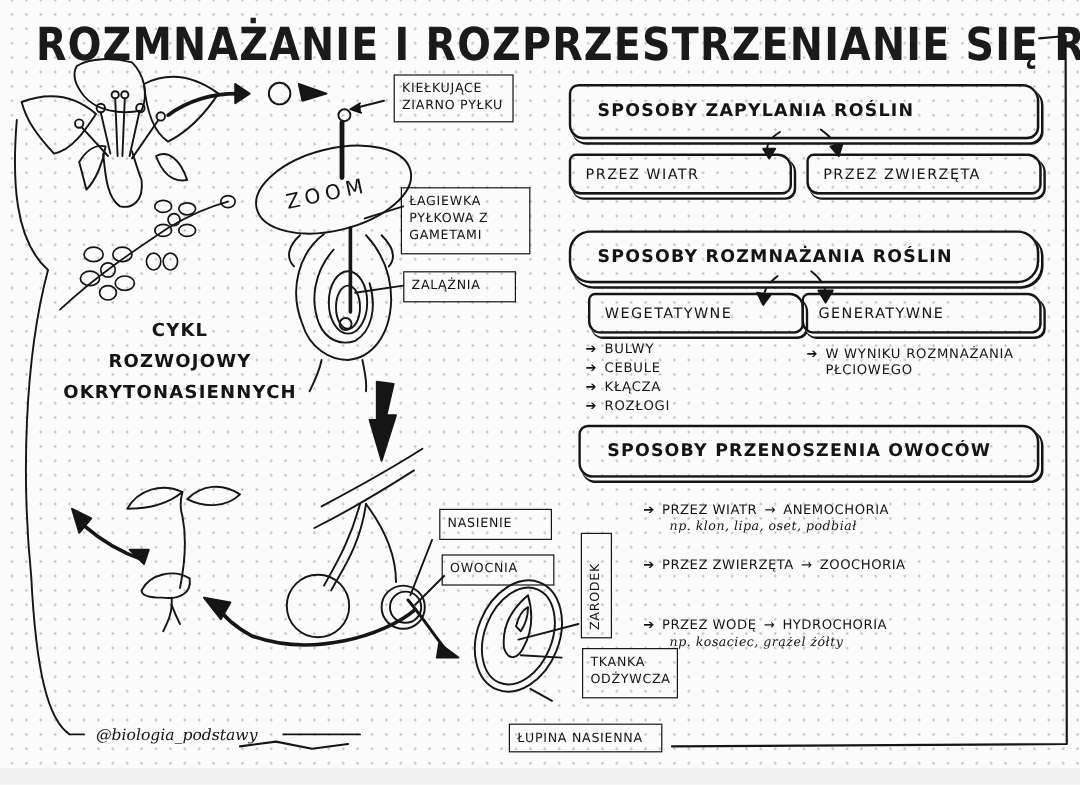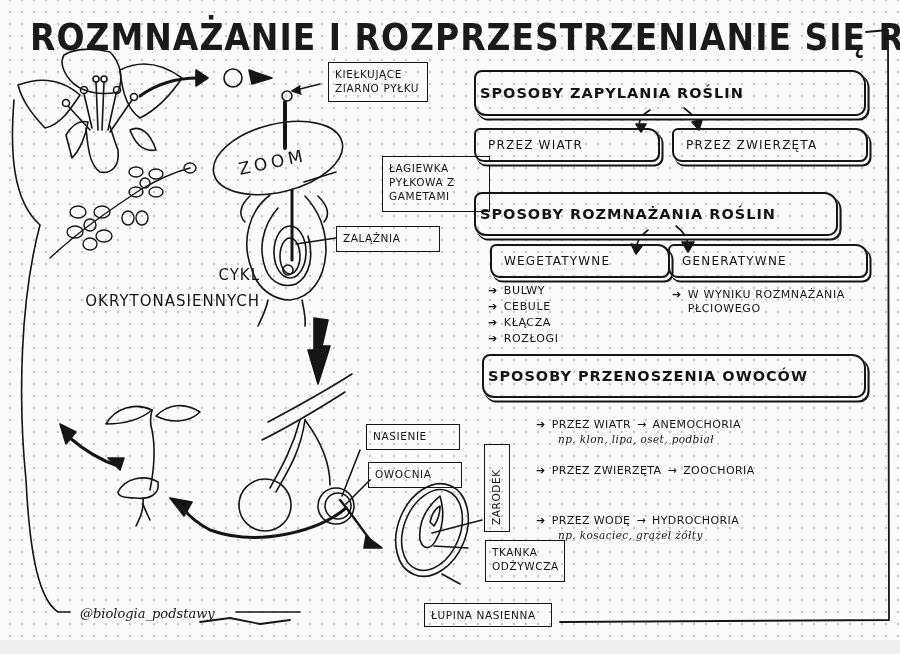--- a/index.html
+++ b/index.html
@@ -28,36 +28,36 @@
   svg.art { position: absolute; left: 0; top: 0; }
   .box-lbl {
     position: absolute; border: 1.8px solid #151515; background: transparent;
     font-size: 10.5px; letter-spacing: 0.6px; line-height: 14px; padding: 4px 6px;
     box-sizing: border-box; text-transform: uppercase;
   }
   .banner {
     position: absolute; border: 2.4px solid #151515; border-radius: 8px 14px 10px 12px;
     box-shadow: 2px 3px 0 -0.5px #fbfbfb, 3px 4px 0 0.6px #151515;
     font-size: 14.5px; letter-spacing: 1px; font-weight: bold; box-sizing: border-box;
-    padding: 0 4px; display: flex; align-items: center; white-space: nowrap;
+    padding: 0 22px; display: flex; align-items: center; white-space: nowrap;
   }
   .subbox {
     position: absolute; border: 2px solid #151515; border-radius: 6px 12px 8px 10px;
     box-shadow: 2px 3px 0 -0.5px #fbfbfb, 3px 4px 0 0.5px #151515;
     font-size: 12px; letter-spacing: 1.2px; box-sizing: border-box;
     padding: 0 12px; display: flex; align-items: center; white-space: nowrap;
   }
   .bullet { position: absolute; display: flex; align-items: flex-start; gap: 6px; font-size: 11px; letter-spacing: 0.6px; line-height: 14px; }
   .arrow-glyph { font-size: 11px; font-weight: bold; }
   .fruit-item { position: absolute; font-size: 11px; line-height: 14px; letter-spacing: 0.4px; }
   .fruit-item .head { display: flex; gap: 6px; text-transform: uppercase; }
   .fruit-item .ex { padding-left: 22px; font-size: 10.5px; font-style: italic; font-family: "DejaVu Serif", serif; }
   .cycle-title {
-    position: absolute; left: 40px; top: 262px; width: 220px; text-align: right;
-    font-weight: normal; font-size: 15px; letter-spacing: 1px; line-height: 26px;
+    position: absolute; left: 40px; top: 262px; width: 220px; text-align: center;
+    font-weight: bold; font-size: 15px; letter-spacing: 1px; line-height: 26px;
   }
   .zoom-label { position: absolute; left: 238px; top: 152px; font-size: 17px; letter-spacing: 4px; transform: rotate(-12deg); }
   .signature { position: absolute; left: 80px; top: 606px; font-family: "DejaVu Serif", serif; font-style: italic; font-size: 13px; }
 </style>
 </head>
 <body>
 
 <div class="page"></div>
 <div class="bottom-strip"></div>
 
@@ -187,41 +187,42 @@
   <path d="M648 230 C640 236 636 242 636 250"></path>
     <path d="M631 244 L636 254 L642 246 Z" fill="#151515"></path>
   <path d="M676 226 C684 232 688 238 688 246"></path>
     <path d="M682 242 L688 252 L694 242 Z" fill="#151515"></path>
 
   <path d="M236 612 L300 612"></path>
 </svg>
 
 <div class="box-lbl" style="left:328px;top:62px;width:100px;height:40px;">KIEŁKUJĄCE ZIARNO PYŁKU</div>
 <div class="zoom-label">ZOOM</div>
-<div class="box-lbl" style="left:334px;top:156px;width:108px;height:56px;margin-left:48px;">ŁAGIEWKA PYŁKOWA Z GAMETAMI</div>
-<div class="box-lbl" style="left:336px;top:226px;width:104px;height:26px;">ZALĄŻNIA</div>
+<div class="box-lbl" style="left:334px;top:156px;width:108px;height:56px;">ŁAGIEWKA PYŁKOWA Z GAMETAMI</div>
+<div class="box-lbl" style="left:336px;top:226px;width:94px;height:26px;">ZALĄŻNIA</div>
 
 <div class="cycle-title">
   <div>CYKL</div>
+  <div>ROZWOJOWY</div>
   <div>OKRYTONASIENNYCH</div>
 </div>
 
 <div class="box-lbl" style="left:366px;top:424px;width:94px;height:26px;">NASIENIE</div>
 <div class="box-lbl" style="left:368px;top:462px;width:94px;height:26px;">OWOCNIA</div>
 <div class="box-lbl" style="left:484px;top:444px;width:26px;height:88px;writing-mode:vertical-rl;transform:rotate(180deg);padding:6px 4px;">ZARODEK</div>
 <div class="box-lbl" style="left:468px;top:540px;width:80px;height:42px;margin-left:17px;">TKANKA ODŻYWCZA</div>
 <div class="box-lbl" style="left:424px;top:603px;width:128px;height:24px;">ŁUPINA NASIENNA</div>
 
 <div class="signature">@biologia_podstawy</div>
 
 <div class="banner" style="left:474px;top:70px;width:392px;height:46px;">SPOSOBY ZAPYLANIA ROŚLIN</div>
 <div class="subbox" style="left:474px;top:128px;width:186px;height:34px;">PRZEZ WIATR</div>
 <div class="subbox" style="left:672px;top:128px;width:196px;height:34px;">PRZEZ ZWIERZĘTA</div>
 
-<div class="banner" style="left:474px;top:192px;width:364px;height:44px;">SPOSOBY ROZMNAŻANIA ROŚLIN</div>
+<div class="banner" style="left:474px;top:192px;width:392px;height:44px;border-radius:18px;">SPOSOBY ROZMNAŻANIA ROŚLIN</div>
 <div class="subbox" style="left:490px;top:244px;width:180px;height:34px;">WEGETATYWNE</div>
 <div class="subbox" style="left:668px;top:244px;width:200px;height:34px;">GENERATYWNE</div>
 
 <div class="bullet" style="left:488px;top:284px;">
     <span class="arrow-glyph">➔</span>
     <span>BULWY</span>
   </div>
 <div class="bullet" style="left:488px;top:300px;">
     <span class="arrow-glyph">➔</span>
     <span>CEBULE</span>

